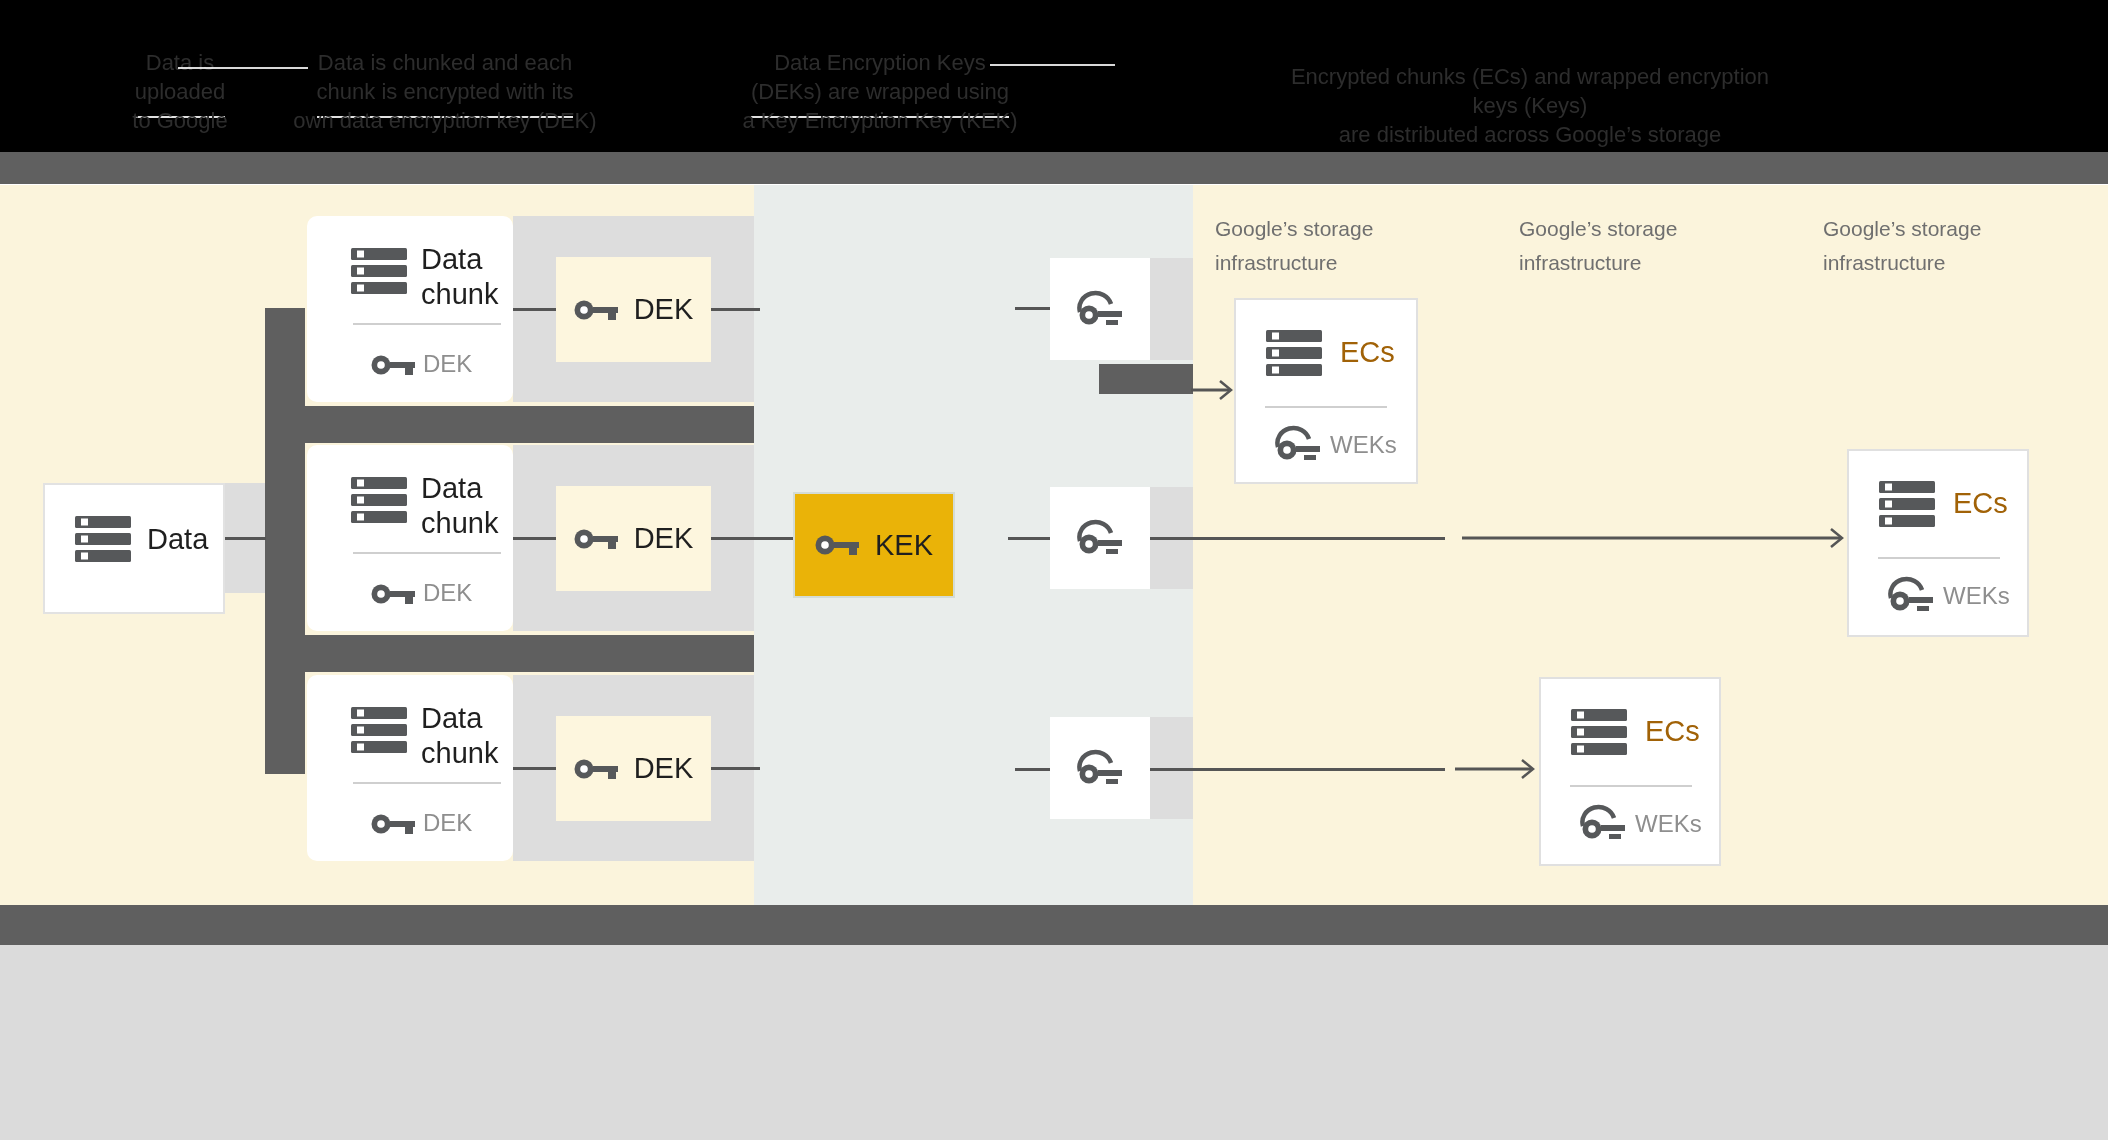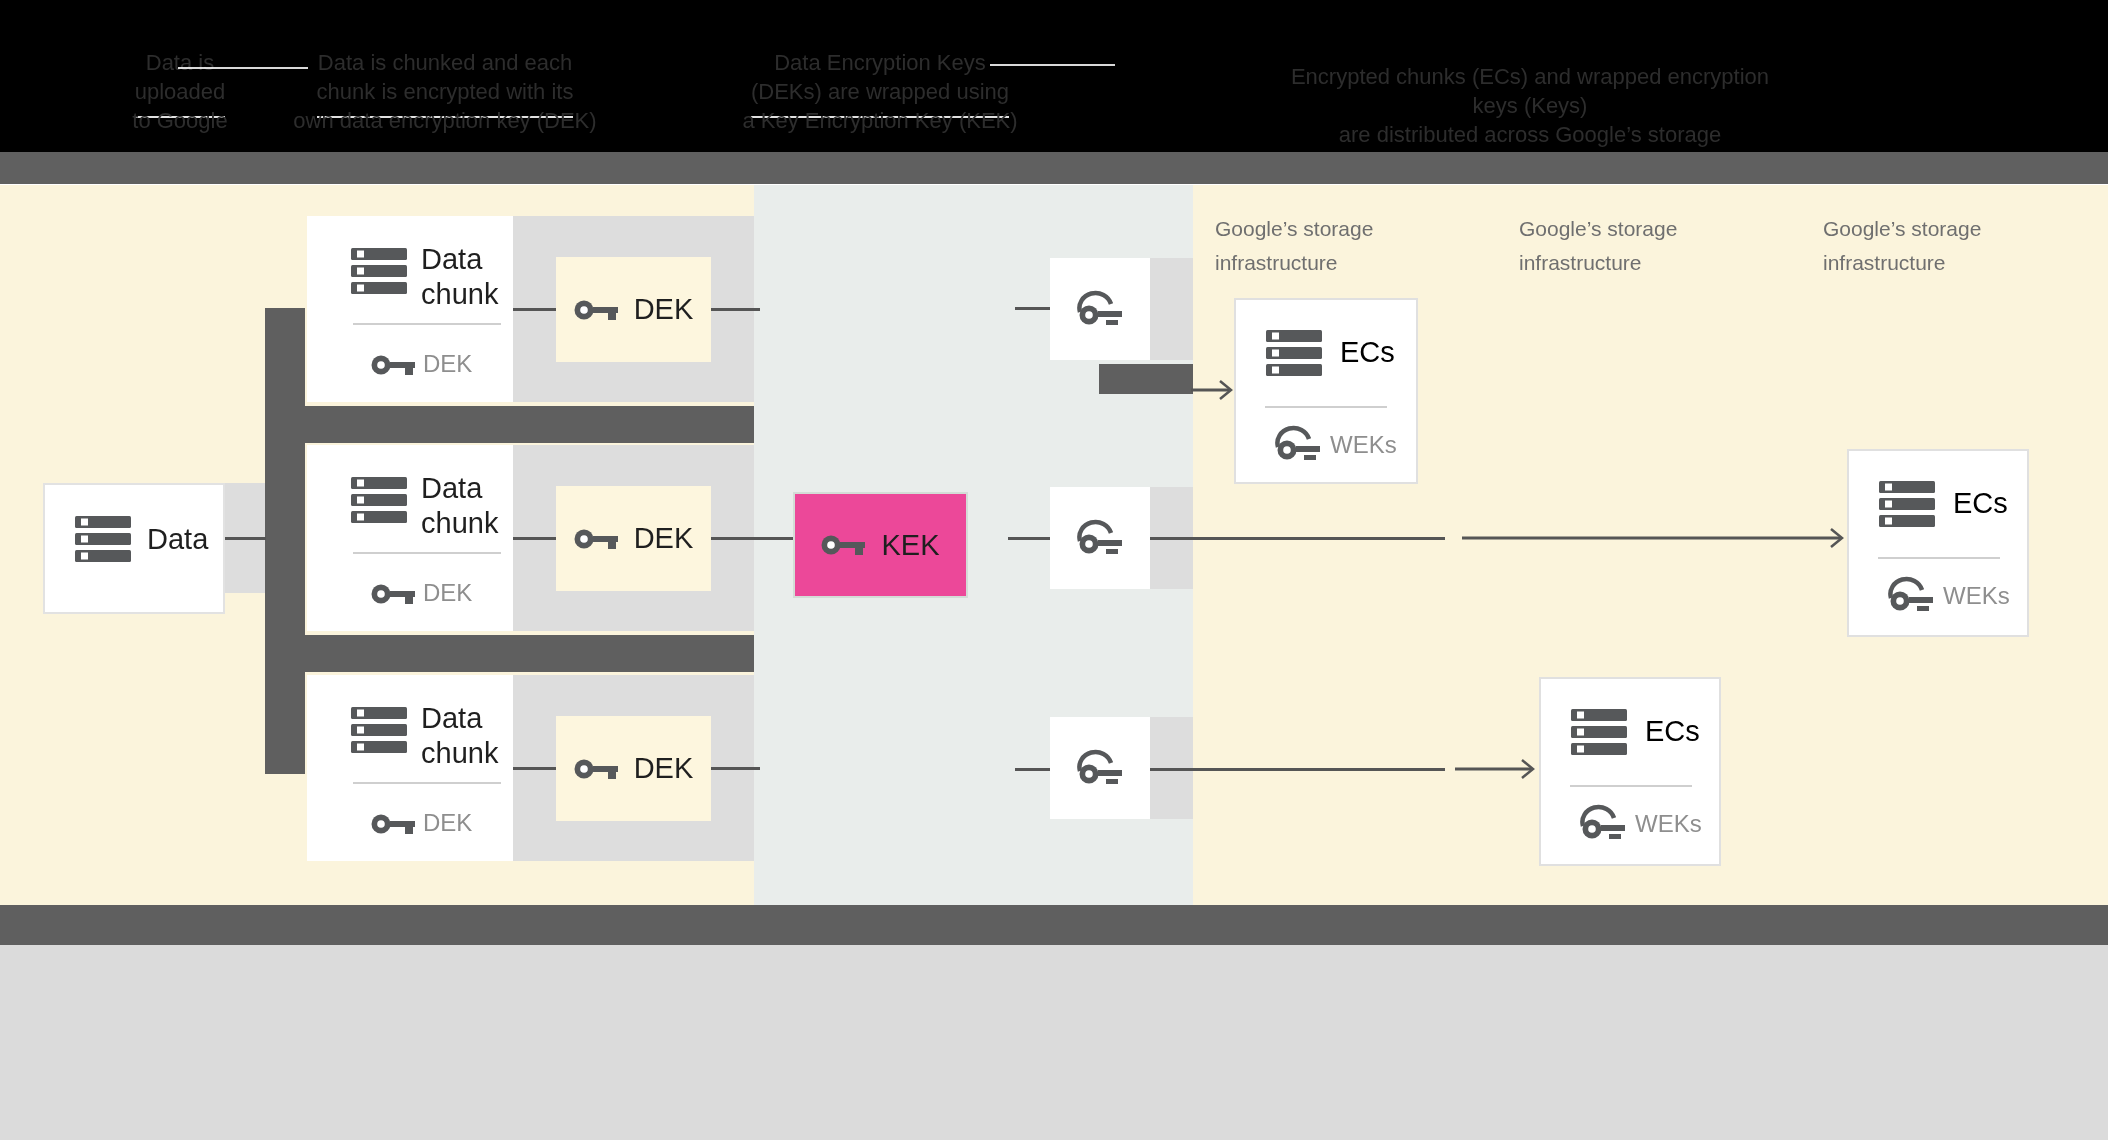--- a/index.html
+++ b/index.html
@@ -28,33 +28,33 @@
   .dark{position:absolute;background:#5f5f5f;}
   .hline{position:absolute;height:3px;background:#555;}
   .box{position:absolute;background:#fff;}
   .bordered{border:2px solid #e2e2e2;box-sizing:border-box;}
   .divider{position:absolute;height:2px;background:#cfcfcf;}
 
   .lbl{color:#1f1f1f;font-size:29px;}
   .lbl-sm{color:#8e8e8e;font-size:24px;}
 
   .dek-box{position:absolute;width:155px;height:105px;background:#fdf6de;display:flex;align-items:center;justify-content:center;gap:16px;}
-  .kek-box{position:absolute;left:793px;top:492px;width:175px;height:106px;background:#ec4899;border:2px solid #d4dcd6;box-sizing:border-box;display:flex;align-items:center;justify-content:center;gap:16px;}
+  .kek-box{position:absolute;left:793px;top:492px;width:162px;height:106px;background:#eab308;border:2px solid #d4dcd6;box-sizing:border-box;display:flex;align-items:center;justify-content:center;gap:16px;}
   .wkey{position:absolute;left:1050px;width:100px;height:102px;background:#fff;display:flex;align-items:center;justify-content:center;}
 
-  .chunk{position:absolute;left:307px;width:206px;height:186px;background:#fff;}
+  .chunk{position:absolute;left:307px;width:206px;height:186px;background:#fff;border-radius:10px;}
   .chunk .ico{position:absolute;left:44px;top:32px;}
   .chunk .txt{position:absolute;left:114px;top:26px;width:90px;font-size:29px;line-height:35px;color:#1f1f1f;}
   .chunk .dv{left:46px;top:107px;width:148px;}
   .chunk .kico{position:absolute;left:64px;top:136px;}
   .chunk .dk{position:absolute;left:116px;top:134px;}
 
   .ec{position:absolute;background:#fff;border:2px solid #e0e0e0;box-sizing:border-box;}
   .ec .ico{position:absolute;left:30px;top:30px;}
-  .ec .txt{position:absolute;left:104px;top:36px;font-size:29px;color:#000000;}
+  .ec .txt{position:absolute;left:104px;top:36px;font-size:29px;color:#a16207;}
   .ec .dv{left:29px;top:106px;width:122px;}
   .ec .wico{position:absolute;left:38px;top:124px;}
   .ec .wk{position:absolute;left:94px;top:131px;}
 
   
   .footer{position:absolute;left:0;top:945px;width:2108px;height:195px;background:#dbdbdb;}
 
   svg{display:block;}
 </style>
 </head>

